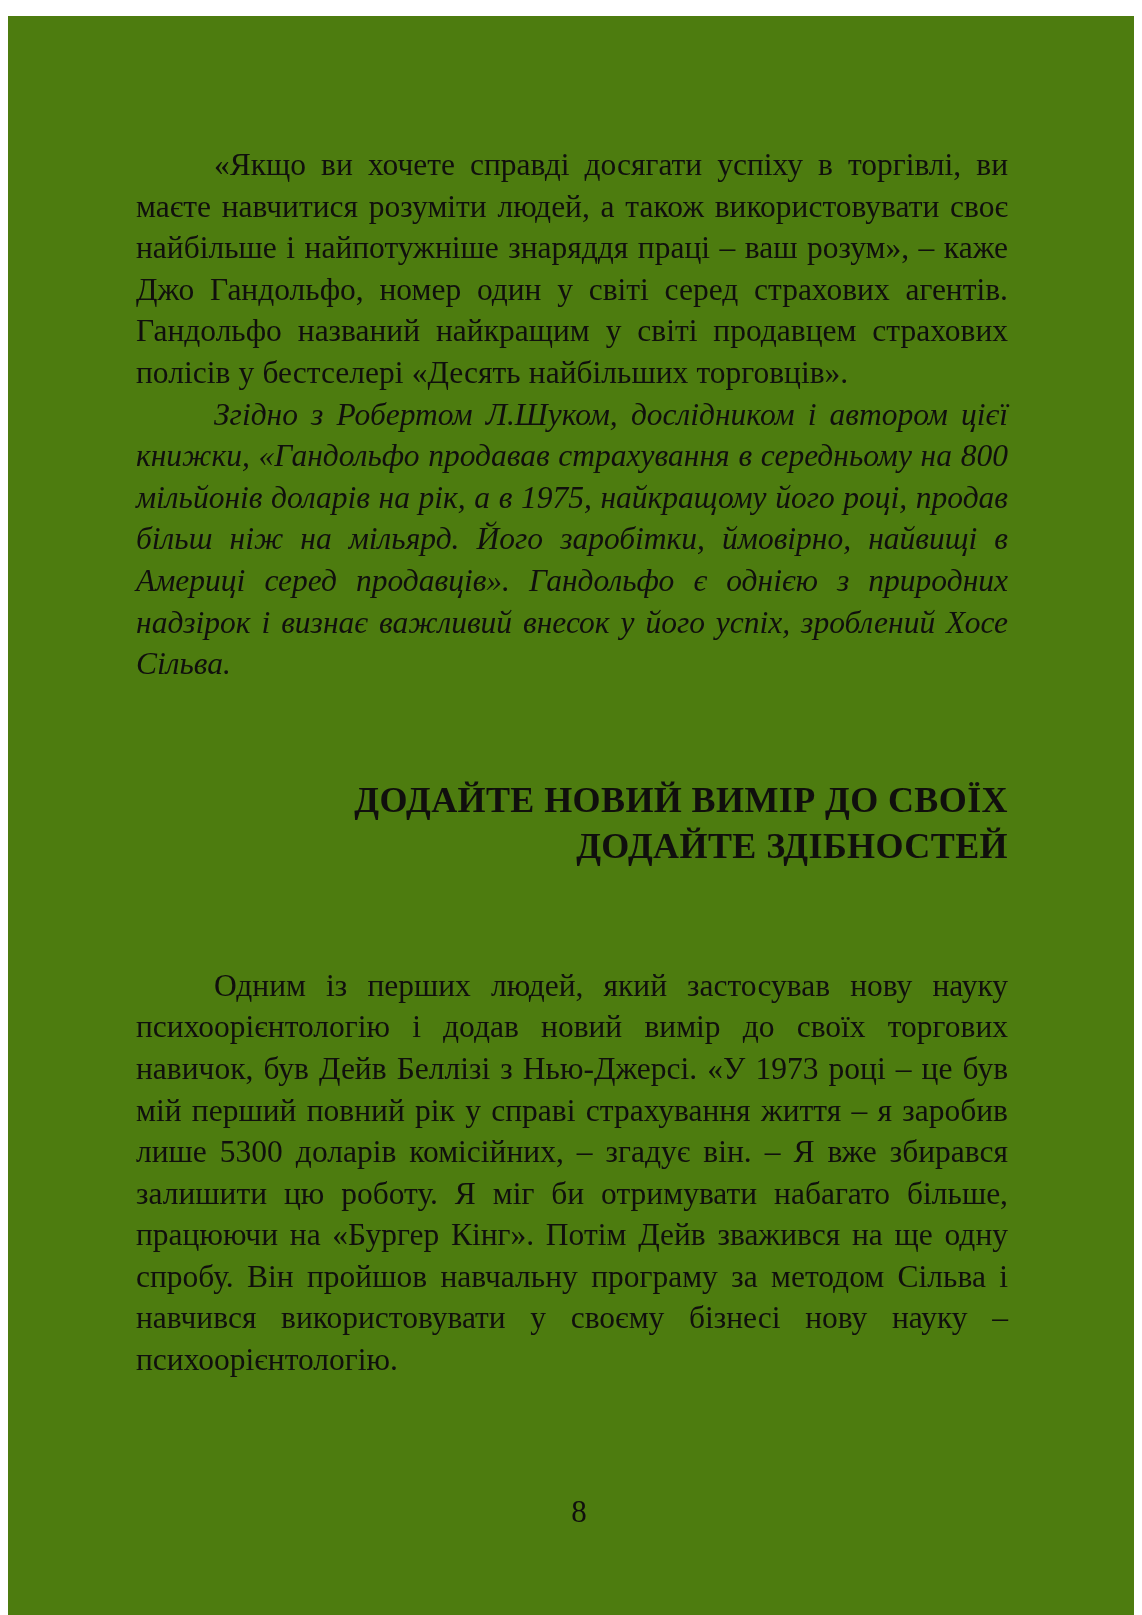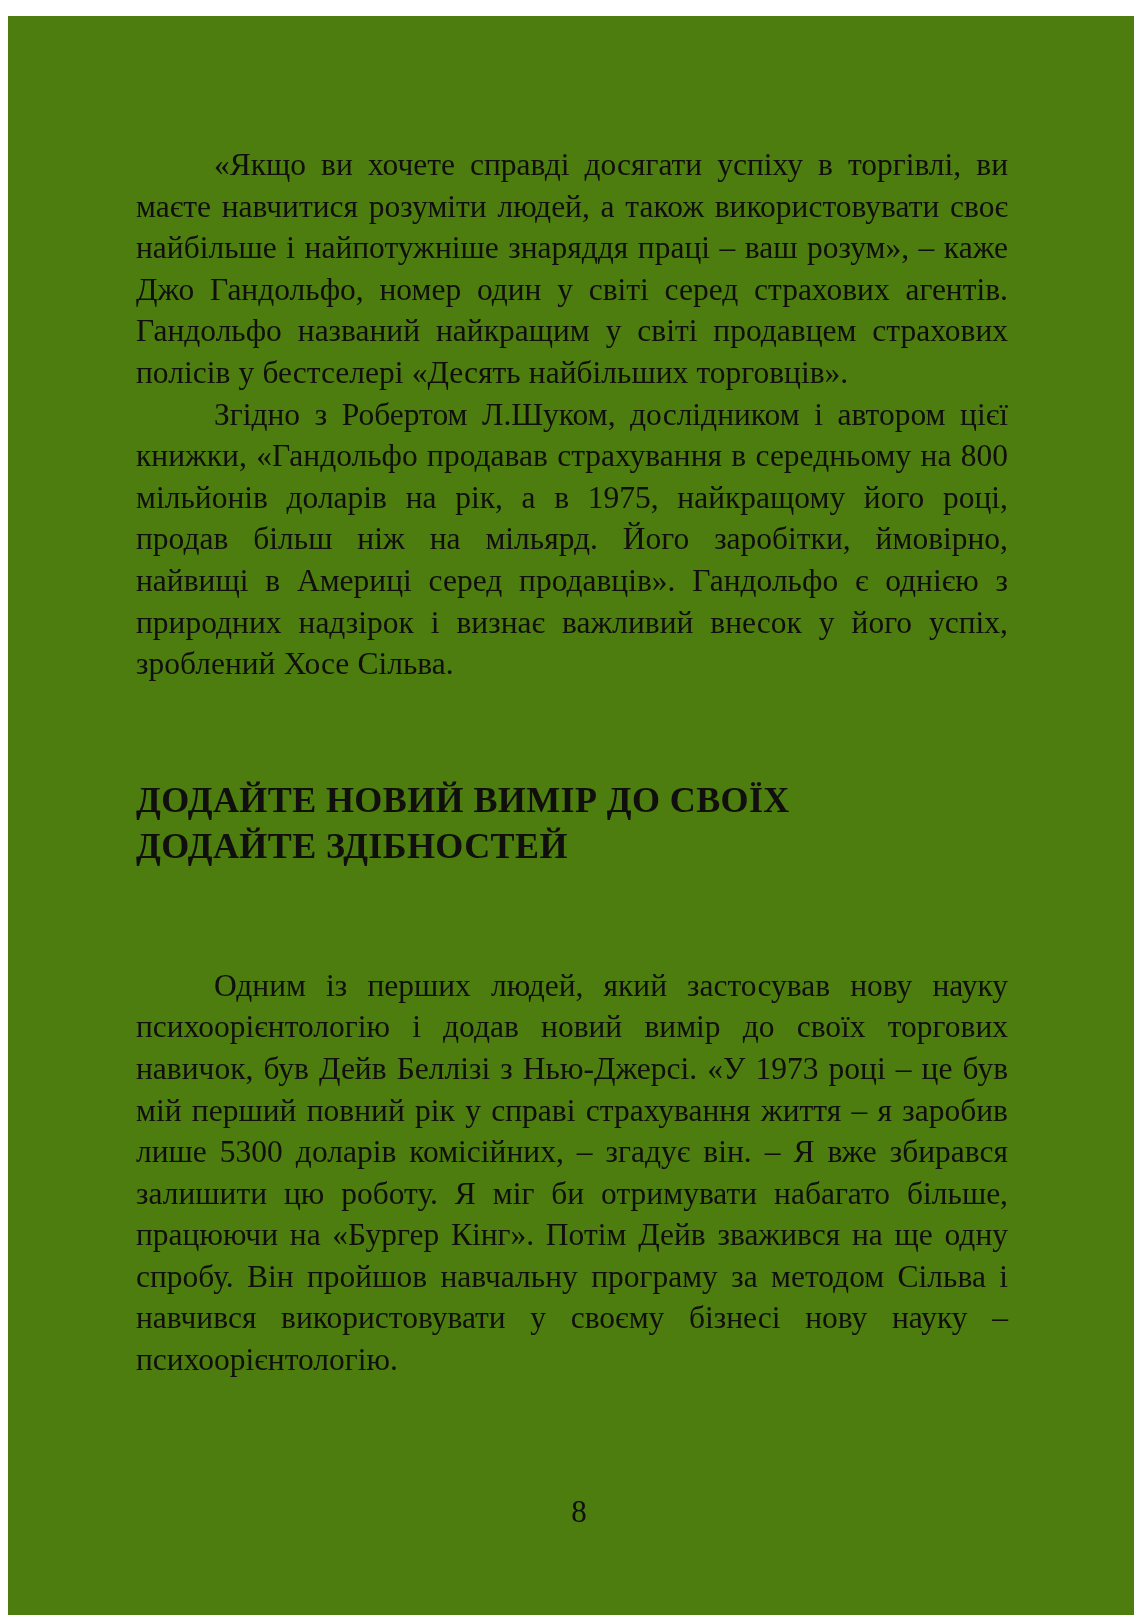--- a/index.html
+++ b/index.html
@@ -35,36 +35,37 @@
     text-justify: inter-word;
     text-indent: 78px;
     margin: 0;
     hyphens: manual;
     -webkit-hyphens: manual;
     word-spacing: 0.01em;
   }
 
   .para + .para {
     margin-top: 0px;
+    font-style: italic;
   }
 
   .para-gap-1 { margin-top: 0px; }
 
   .heading-block {
     margin-top: 92px;
     margin-bottom: 0;
   }
 
   .heading {
     font-family: "Liberation Serif", "DejaVu Serif", serif;
     font-size: 36px;
     line-height: 46px;
     font-weight: bold;
     color: #100f0d;
-    text-align: left;
+    text-align: right;
     letter-spacing: 0.4px;
     margin: 0;
     text-indent: 0;
   }
 
   .after-heading {
     margin-top: 96px;
   }
 
   .folio {

